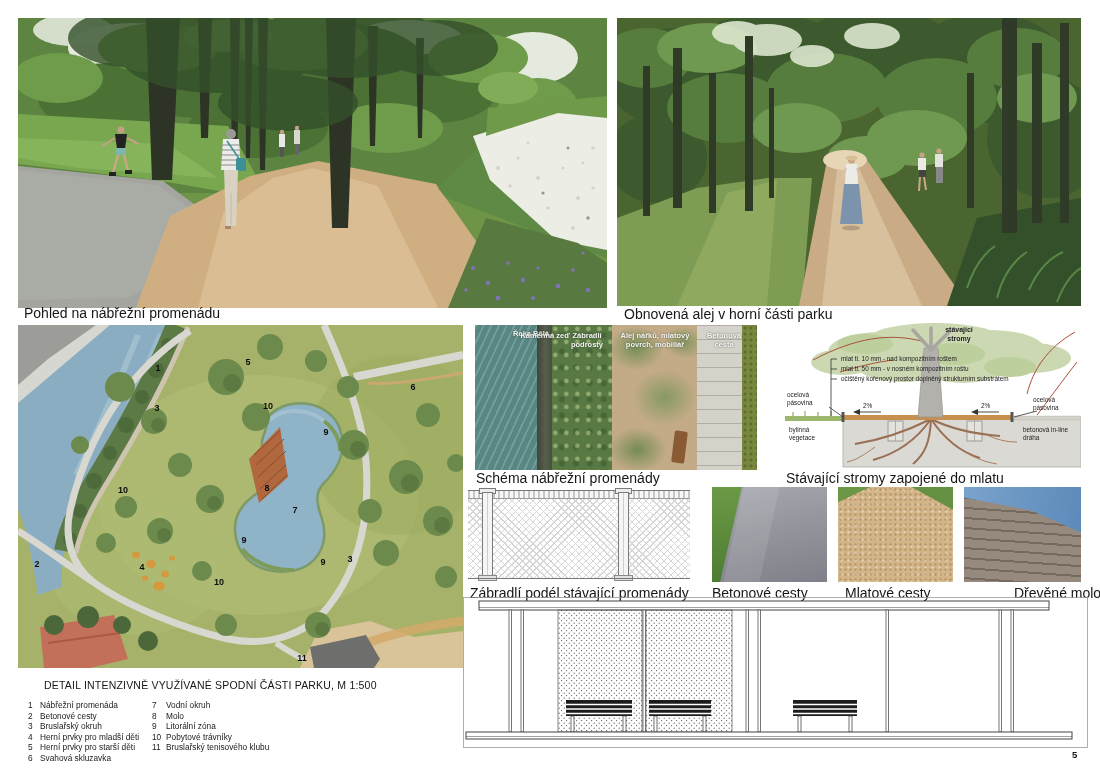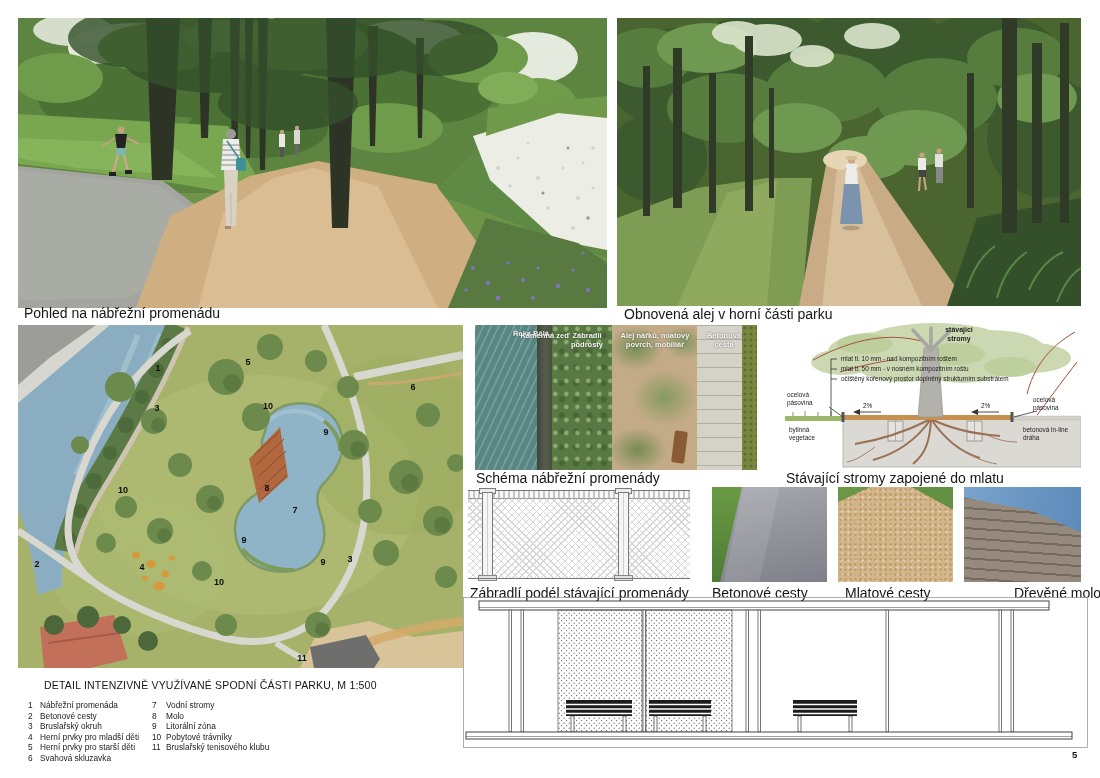--- a/index.html
+++ b/index.html
@@ -591,21 +591,21 @@
   <div class="abs" style="left:20px;top:679px;font-size:10.5px;font-weight:400;letter-spacing:.2px;margin-left:24px;">DETAIL INTENZIVNĚ VYUŽÍVANÉ SPODNÍ ČÁSTI PARKU, M 1:500</div>
   <div class="abs" style="left:28px;top:700px;">
     <div class="lrow"><span class="lnum" style="width:12px;">1</span><span>Nábřežní promenáda</span></div>
     <div class="lrow"><span class="lnum" style="width:12px;">2</span><span>Betonové cesty</span></div>
     <div class="lrow"><span class="lnum" style="width:12px;">3</span><span>Bruslařský okruh</span></div>
     <div class="lrow"><span class="lnum" style="width:12px;">4</span><span>Herní prvky pro mladší děti</span></div>
     <div class="lrow"><span class="lnum" style="width:12px;">5</span><span>Herní prvky pro starší děti</span></div>
     <div class="lrow"><span class="lnum" style="width:12px;">6</span><span>Svahová skluzavka</span></div>
   </div>
   <div class="abs" style="left:152px;top:700px;">
-    <div class="lrow"><span class="lnum">7</span><span>Vodní stromy</span></div>
+    <div class="lrow"><span class="lnum">7</span><span>Vodní okruh</span></div>
     <div class="lrow"><span class="lnum">8</span><span>Molo</span></div>
     <div class="lrow"><span class="lnum">9</span><span>Litorální zóna</span></div>
     <div class="lrow"><span class="lnum">10</span><span>Pobytové trávníky</span></div>
     <div class="lrow"><span class="lnum">11</span><span>Bruslařský tenisového klubu</span></div>
   </div>
 
   <div class="abs" style="left:1072px;top:749px;font-size:9.5px;font-weight:700;">5</div>
 
 </div>
 

